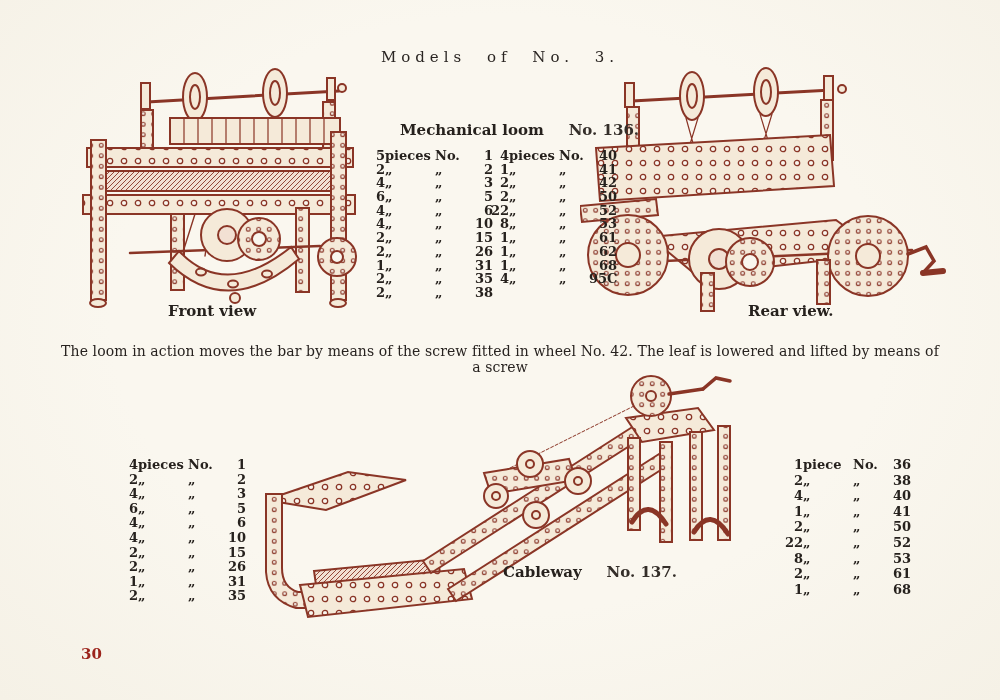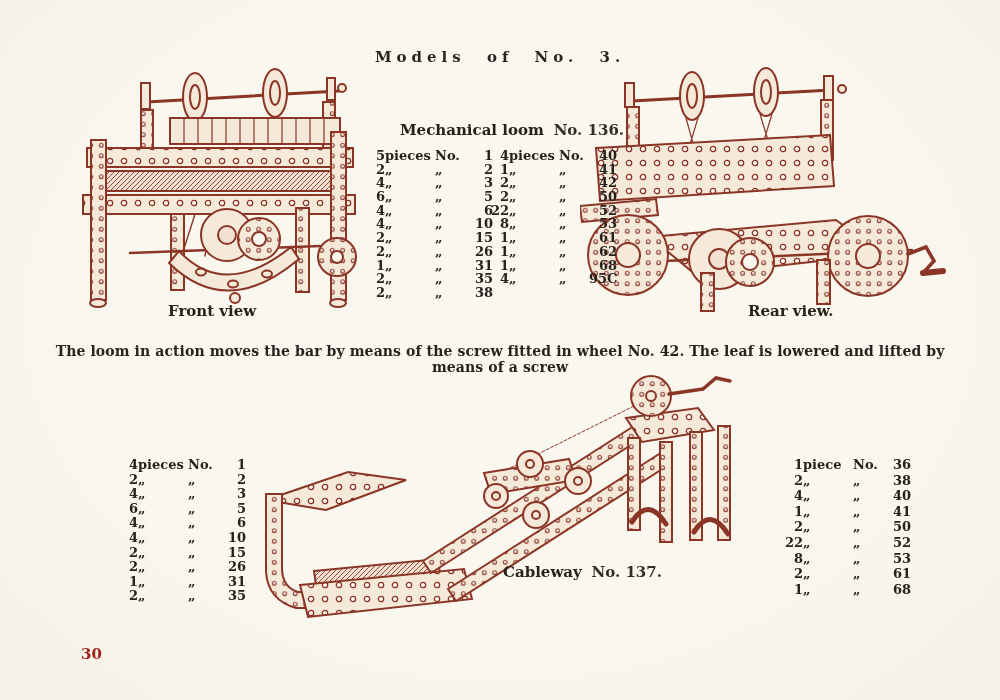--- a/index.html
+++ b/index.html
@@ -5,26 +5,26 @@
   html,body { margin:0; padding:0; }
   .page {
     position:relative; width:1000px; height:700px;
     background:radial-gradient(ellipse at 50% 45%, #faf7ef 55%, #f5f1e6 100%);
     font-family:"DejaVu Serif", serif;
     color:#26211d;
     overflow:hidden;
   }
   .title {
     position:absolute; top:48px; left:0; width:100%;
-    text-align:center; font-size:15px; font-weight:bold;
+    text-align:center; font-size:15px; font-weight:normal;
     letter-spacing:5px; word-spacing:11px; color:#2a2522;
   }
   .heading { position:absolute; font-size:15px; white-space:nowrap; }
   .heading .hbold { font-weight:bold; }
-  .heading .hnum { margin-left:5px; font-weight:bold; color:#342e29; }
+  .heading .hnum { margin-left:20px; font-weight:bold; color:#342e29; }
   .loom-heading { top:121px; left:400px; }
   .cableway-heading { top:563px; left:503px; }
   .view-label { position:absolute; font-size:15px; font-weight:bold; white-space:nowrap; }
   .front-label { top:302px; left:168px; }
   .rear-label { top:302px; left:748px; }
   .parts { position:absolute; font-size:13px; font-weight:bold; }
   .parts-row { display:flex; align-items:baseline; }
   .parts .cell { display:block; }
   .cell.qty  { width:22px; text-align:right; }
   .cell.unit { width:50px; text-align:left; }
@@ -32,21 +32,21 @@
   .cell.num  { width:28px; text-align:right; }
   .loom-parts .parts-row { height:13.7px; line-height:13.7px; }
   .tall .parts-row { height:14.6px; line-height:14.6px; }
   .taller .parts-row { height:15.6px; line-height:15.6px; }
   .loom-parts-left { top:149px; left:363px; }
   .loom-parts-right { top:149px; left:487px; }
   .cableway-parts-left { top:458px; left:116px; }
   .cableway-parts-right { top:457px; left:781px; }
   .description {
     position:absolute; top:344px; left:55px; width:890px;
-    text-align:center; font-size:14px; font-weight:bold;
+    text-align:center; font-size:14px; font-weight:normal;
     line-height:15.5px; letter-spacing:0.1px; color:#282320;
   }
   .page-number {
     position:absolute; top:645px; left:81px;
     font-size:15px; font-weight:bold; color:#9c241c;
   }
   .illus { position:absolute; }
   .illus-front { top:56px; left:75px; }
   .illus-rear { top:58px; left:580px; }
   .illus-cableway { top:368px; left:248px; }

